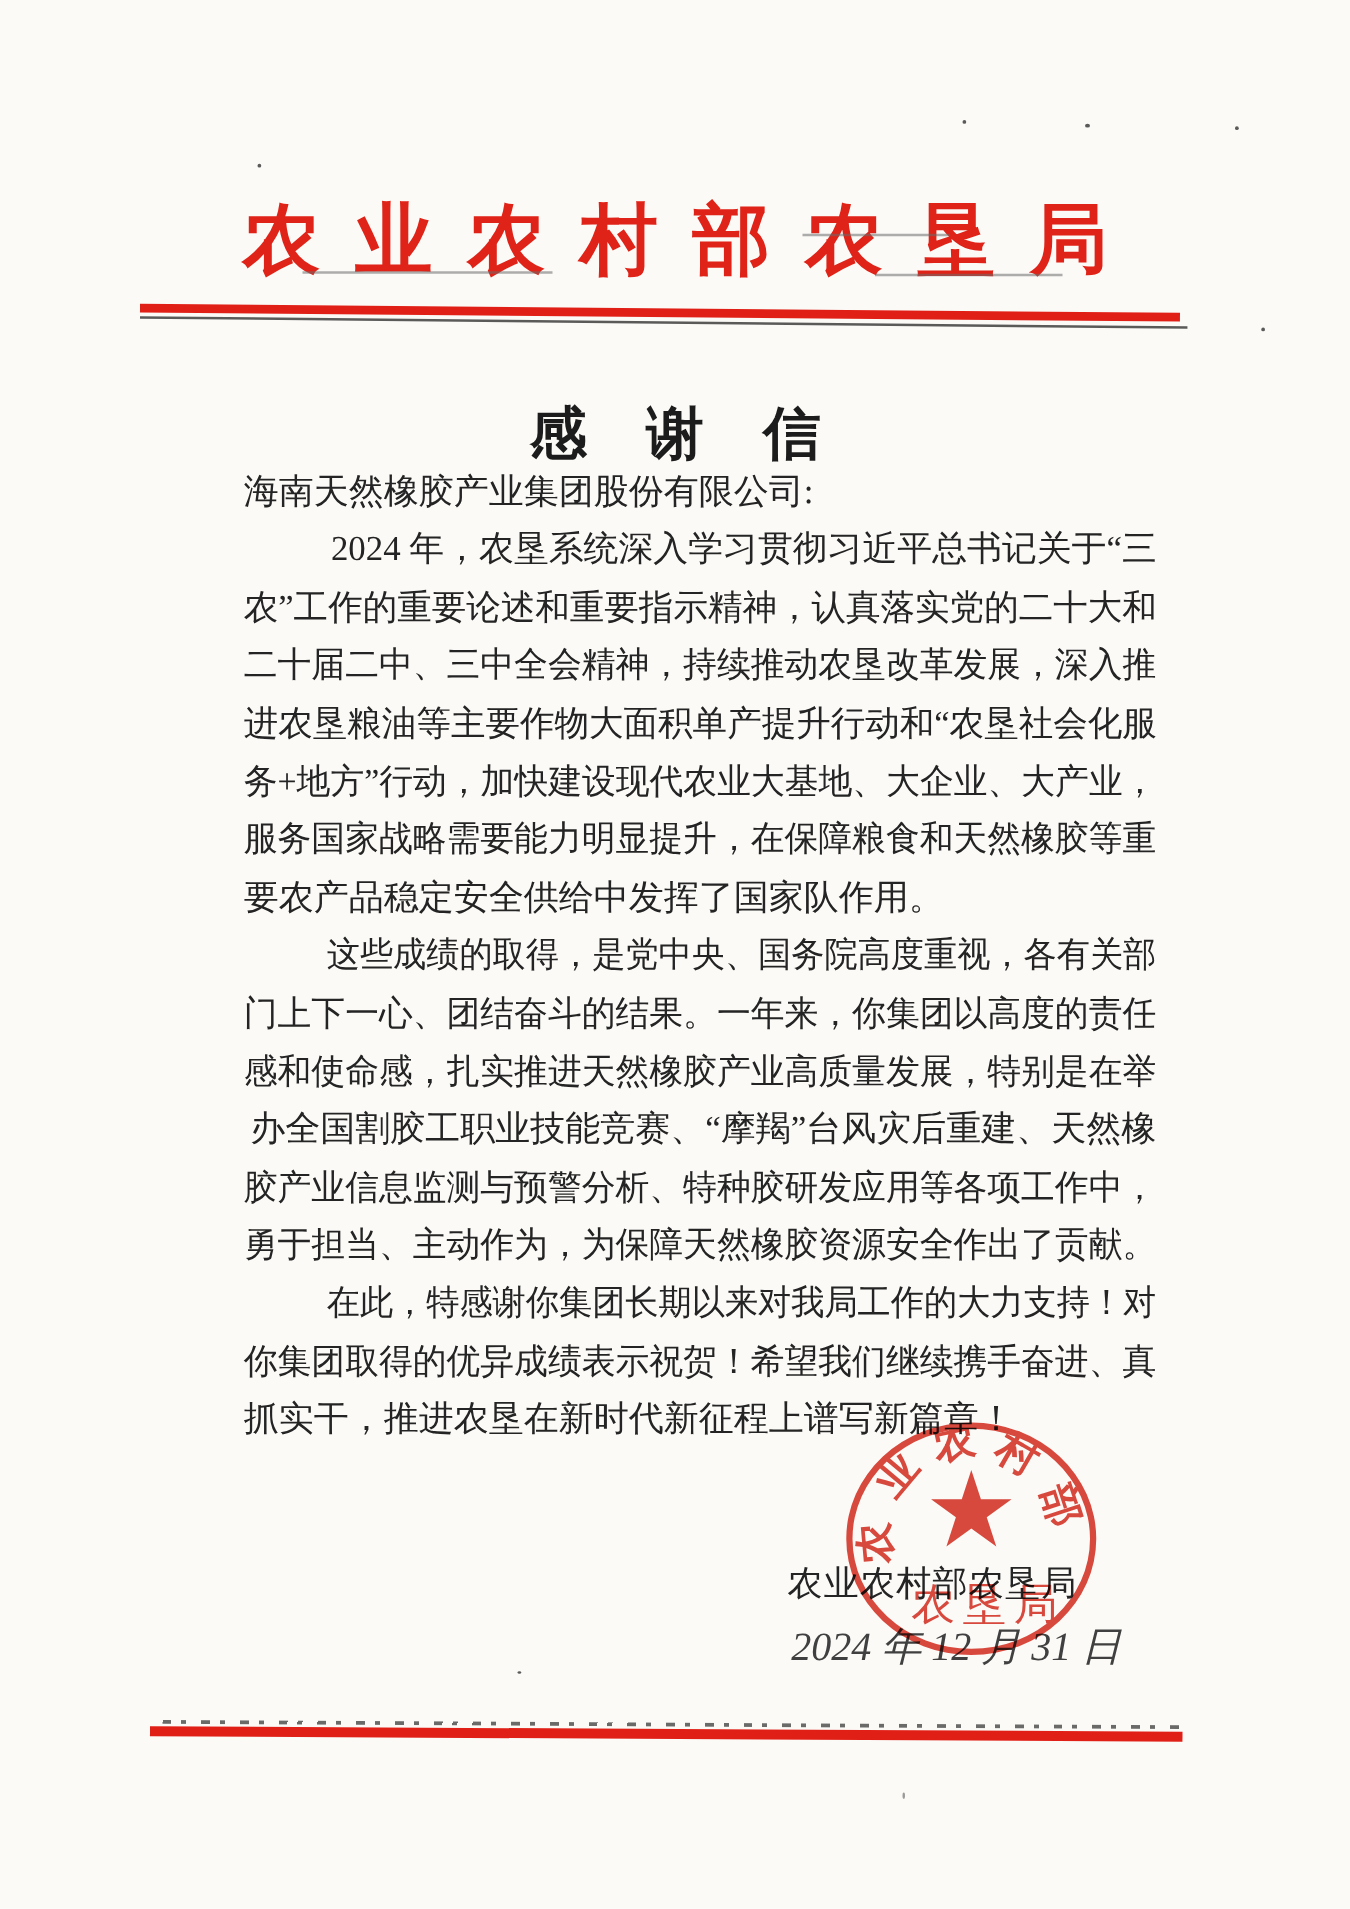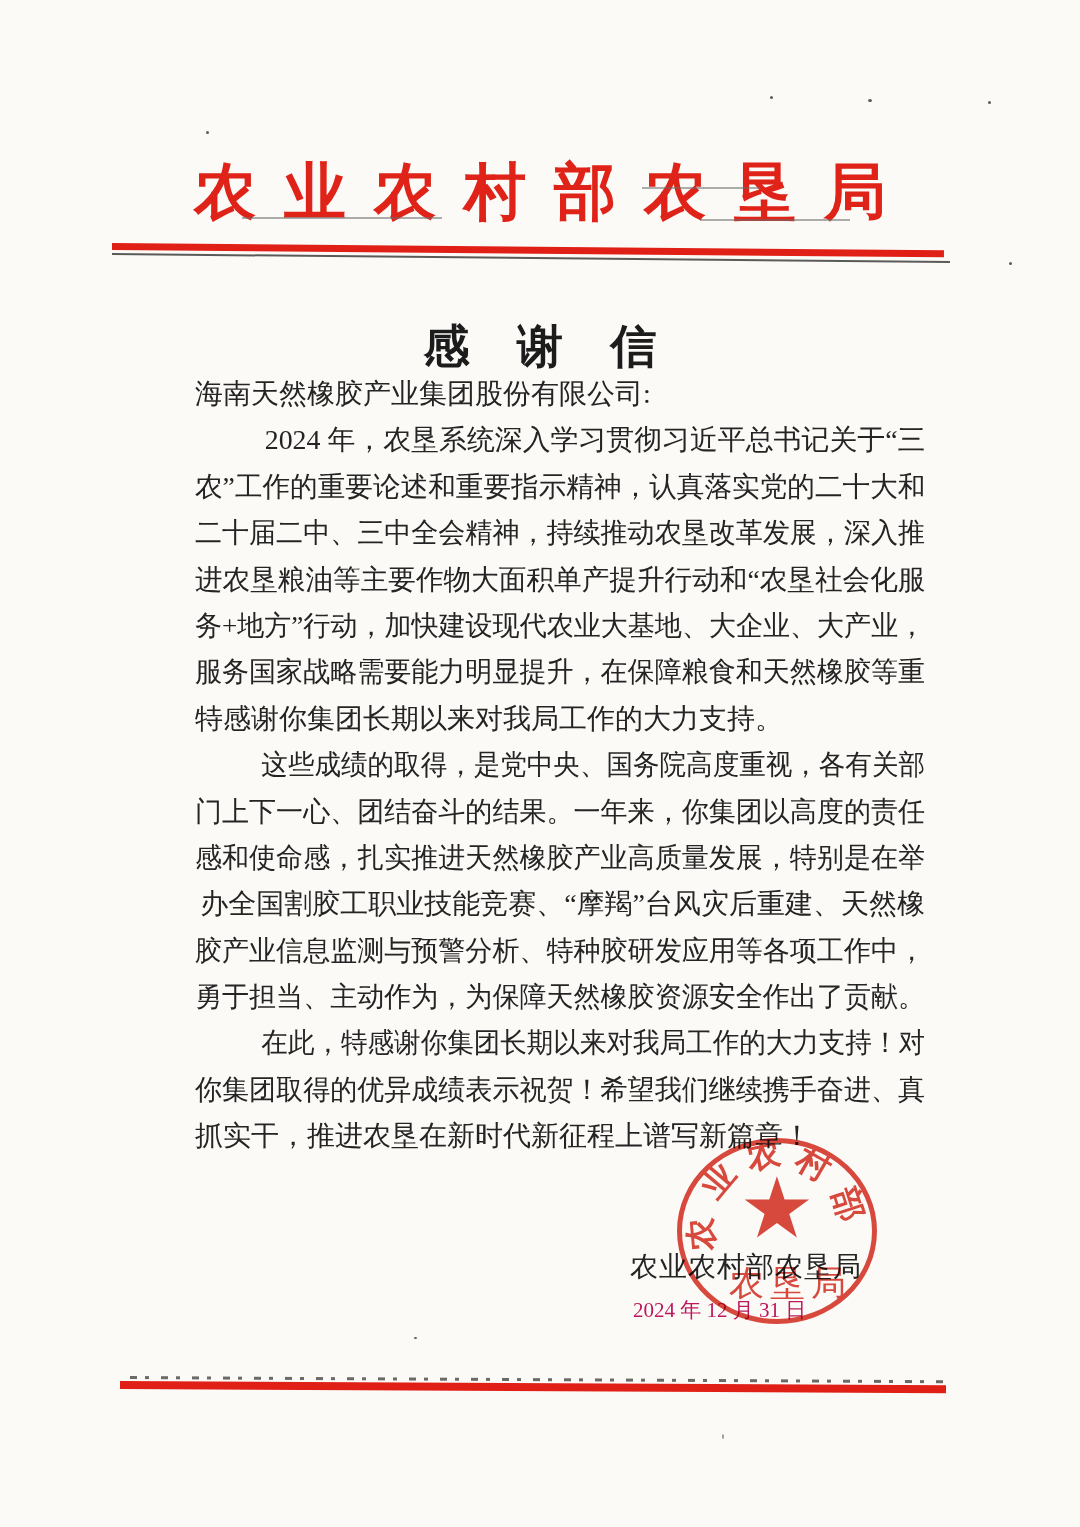--- a/index.html
+++ b/index.html
@@ -34,21 +34,21 @@
   .body-block{left:175px;top:371px;width:730px;margin-left:20px;}
   .bodyline{
     display:block;height:46.4px;line-height:46.4px;
     font-size:28px;color:#242424;white-space:nowrap;
   }
   .indent{padding-left:70px;}
   .fitline{transform-origin:left center;}
 
   
   .sig-line{left:630px;top:1248px;font-size:28px;letter-spacing:1px;color:#242424;white-space:nowrap;}
-  .date-line{left:633px;top:1296px;font-size:21px;color:#be185d;white-space:nowrap;}
+  .date-line{left:633px;top:1296px;font-size:32px;color:#404040;white-space:nowrap;font-style:italic;}
 
   
   .seal{left:677px;top:1138px;width:200px;height:186px;mix-blend-mode:multiply;opacity:.9;}
   .seal-ring{position:absolute;left:0;top:0;width:190px;height:176px;
     border:5px solid #d8362a;border-radius:50%;}
   .seal-star{position:absolute;left:0;top:28px;width:200px;text-align:center;
     font-size:84px;line-height:84px;color:#d8362a;
     font-family:"DejaVu Sans",sans-serif;}
   .seal-char{position:absolute;font-size:33px;line-height:33px;color:#d8362a;
     font-weight:bold;}
@@ -77,21 +77,21 @@
 <div class="abs doc-title">感 谢 信</div>
 
 <div class="abs body-block">
   <div class="bodyline">海南天然橡胶产业集团股份有限公司:</div>
   <div class="bodyline fitline indent" style="transform: scaleX(0.995907);">2024 年，农垦系统深入学习贯彻习近平总书记关于“三</div>
   <div class="bodyline fitline" style="transform: scaleX(0.986486);">农”工作的重要论述和重要指示精神，认真落实党的二十大和</div>
   <div class="bodyline fitline" style="transform: scaleX(0.965608);">二十届二中、三中全会精神，持续推动农垦改革发展，深入推</div>
   <div class="bodyline fitline" style="transform: scaleX(0.986486);">进农垦粮油等主要作物大面积单产提升行动和“农垦社会化服</div>
   <div class="bodyline fitline" style="transform: scaleX(0.965608);">务+地方”行动，加快建设现代农业大基地、大企业、大产业，</div>
   <div class="bodyline fitline" style="transform: scaleX(0.965608);">服务国家战略需要能力明显提升，在保障粮食和天然橡胶等重</div>
-  <div class="bodyline">特感谢你集团长期以来对我局工作的大力支持。</div>
+  <div class="bodyline">要农产品稳定安全供给中发挥了国家队作用。</div>
   <div class="bodyline fitline indent" style="transform: scaleX(0.948052);">这些成绩的取得，是党中央、国务院高度重视，各有关部</div>
   <div class="bodyline fitline" style="transform: scaleX(0.965608);">门上下一心、团结奋斗的结果。一年来，你集团以高度的责任</div>
   <div class="bodyline fitline" style="transform: scaleX(0.965608);">感和使命感，扎实推进天然橡胶产业高质量发展，特别是在举</div>
   <div class="bodyline fitline" style="transform: scaleX(1); text-align: right;">办全国割胶工职业技能竞赛、“摩羯”台风灾后重建、天然橡</div>
   <div class="bodyline fitline" style="transform: scaleX(0.965608);">胶产业信息监测与预警分析、特种胶研发应用等各项工作中，</div>
   <div class="bodyline fitline" style="transform: scaleX(0.965608);">勇于担当、主动作为，为保障天然橡胶资源安全作出了贡献。</div>
   <div class="bodyline fitline indent" style="transform: scaleX(0.948052);">在此，特感谢你集团长期以来对我局工作的大力支持！对</div>
   <div class="bodyline fitline" style="transform: scaleX(0.965608);">你集团取得的优异成绩表示祝贺！希望我们继续携手奋进、真</div>
   <div class="bodyline">抓实干，推进农垦在新时代新征程上谱写新篇章！</div>
 </div>

